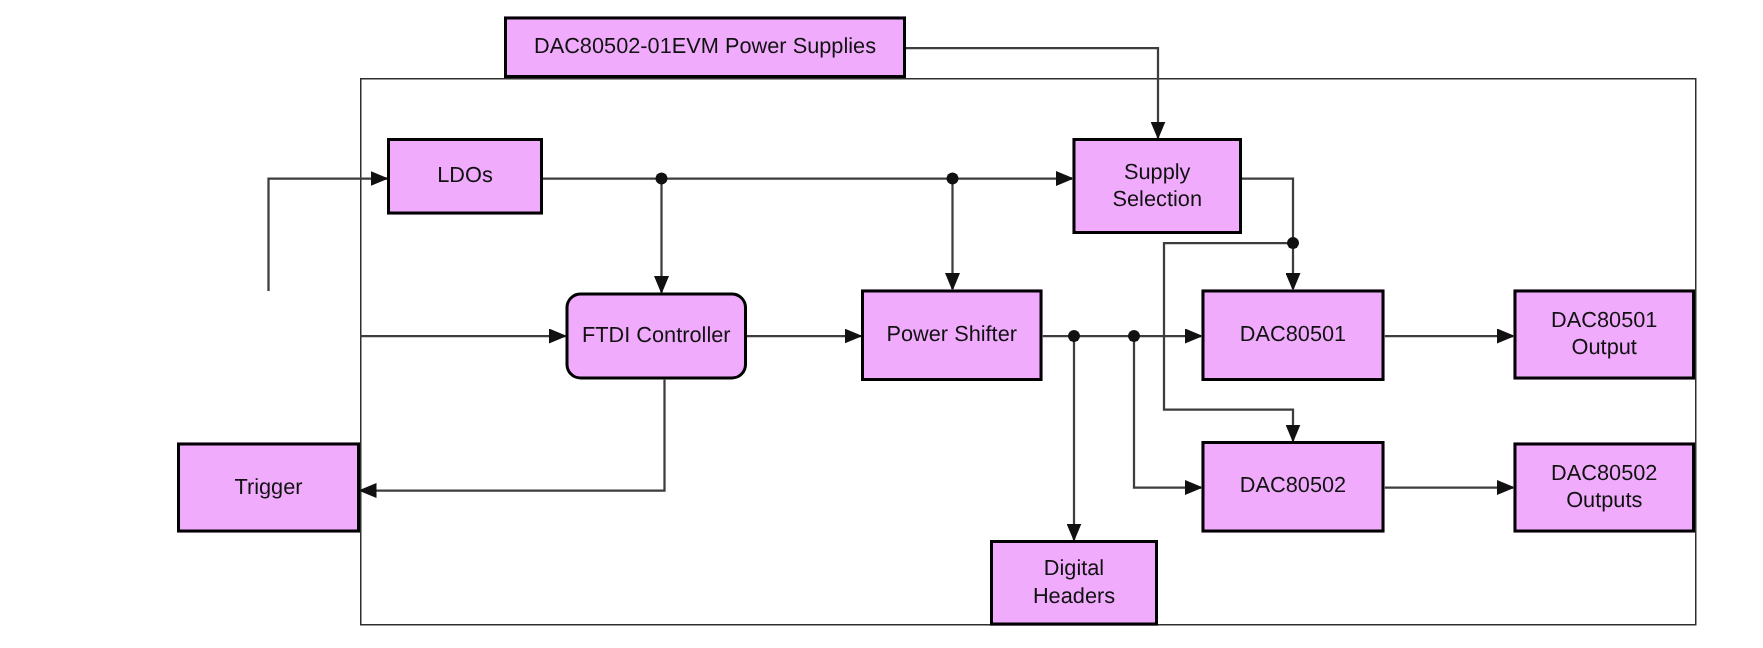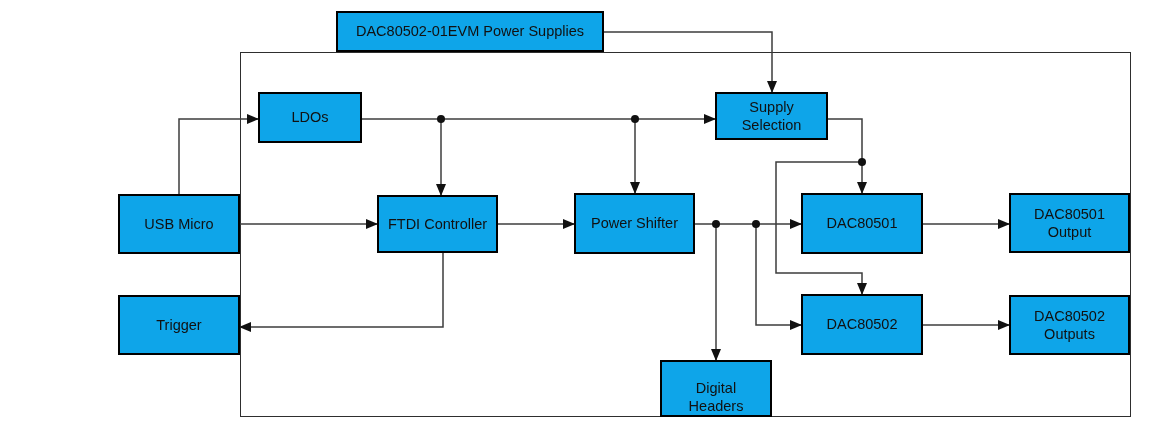--- a/index.html
+++ b/index.html
@@ -21,44 +21,44 @@
     z-index: 1;
   }
   #wires {
     position: absolute;
     left: 0; top: 0;
     z-index: 2;
   }
   .block {
     position: absolute;
     box-sizing: border-box;
-    background: #0ea5e9;
+    background: #f0abfc;
     border: 2px solid #000000;
     display: flex;
     align-items: center;
     justify-content: center;
     text-align: center;
     font-size: 14.5px;
     line-height: 1.25;
     color: #111111;
     z-index: 3;
   }
   .block .lbl { white-space: pre-line; }
   #b-title            { left: 336px;  top: 11px;  width: 268px; height: 41px; }
   #b-ldos             { left: 258px;  top: 92px;  width: 104px; height: 51px; }
   #b-usb-micro        { left: 118px;  top: 194px; width: 122px; height: 60px; }
   #b-trigger          { left: 118px;  top: 295px; width: 122px; height: 60px; text-align: right; }
-  #b-ftdi             { left: 377px;  top: 195px; width: 121px; height: 58px; }
+  #b-ftdi             { left: 377px;  top: 195px; width: 121px; height: 58px; border-radius: 10px; }
   #b-level-shifter    { left: 574px;  top: 193px; width: 121px; height: 61px; }
-  #b-supply-selection { left: 715px;  top: 92px;  width: 113px; height: 48px; }
+  #b-supply-selection { left: 715px;  top: 92px;  width: 113px; height: 64px; }
   #b-dac80501         { left: 801px;  top: 193px; width: 122px; height: 61px; }
   #b-dac80502         { left: 801px;  top: 294px; width: 122px; height: 61px; }
   #b-dac80501-output  { left: 1009px; top: 193px; width: 121px; height: 60px; }
   #b-dac80502-outputs { left: 1009px; top: 295px; width: 121px; height: 60px; }
-  #b-digital-headers  { left: 660px;  top: 360px; width: 112px; height: 57px; align-items: flex-end; }
+  #b-digital-headers  { left: 660px;  top: 360px; width: 112px; height: 57px; }
   .wire { stroke: #3d3d3d; stroke-width: 1.5; fill: none; }
   .junction { fill: #111111; stroke: none; }
 </style>
 </head>
 <body>
 
 <div id="stage">
 
   <div id="outer-rect"></div>
 
@@ -93,23 +93,20 @@
   </svg>
 
   <div class="block" id="b-title">
     <span class="lbl">DAC80502-01EVM Power Supplies</span>
   </div>
 
   <div class="block" id="b-ldos">
     <span class="lbl">LDOs</span>
   </div>
 
-  <div class="block" id="b-usb-micro">
-    <span class="lbl">USB Micro</span>
-  </div>
 
   <div class="block" id="b-trigger">
     <span class="lbl">Trigger</span>
   </div>
 
   <div class="block" id="b-ftdi">
     <span class="lbl">FTDI Controller</span>
   </div>
 
   <div class="block" id="b-level-shifter">

